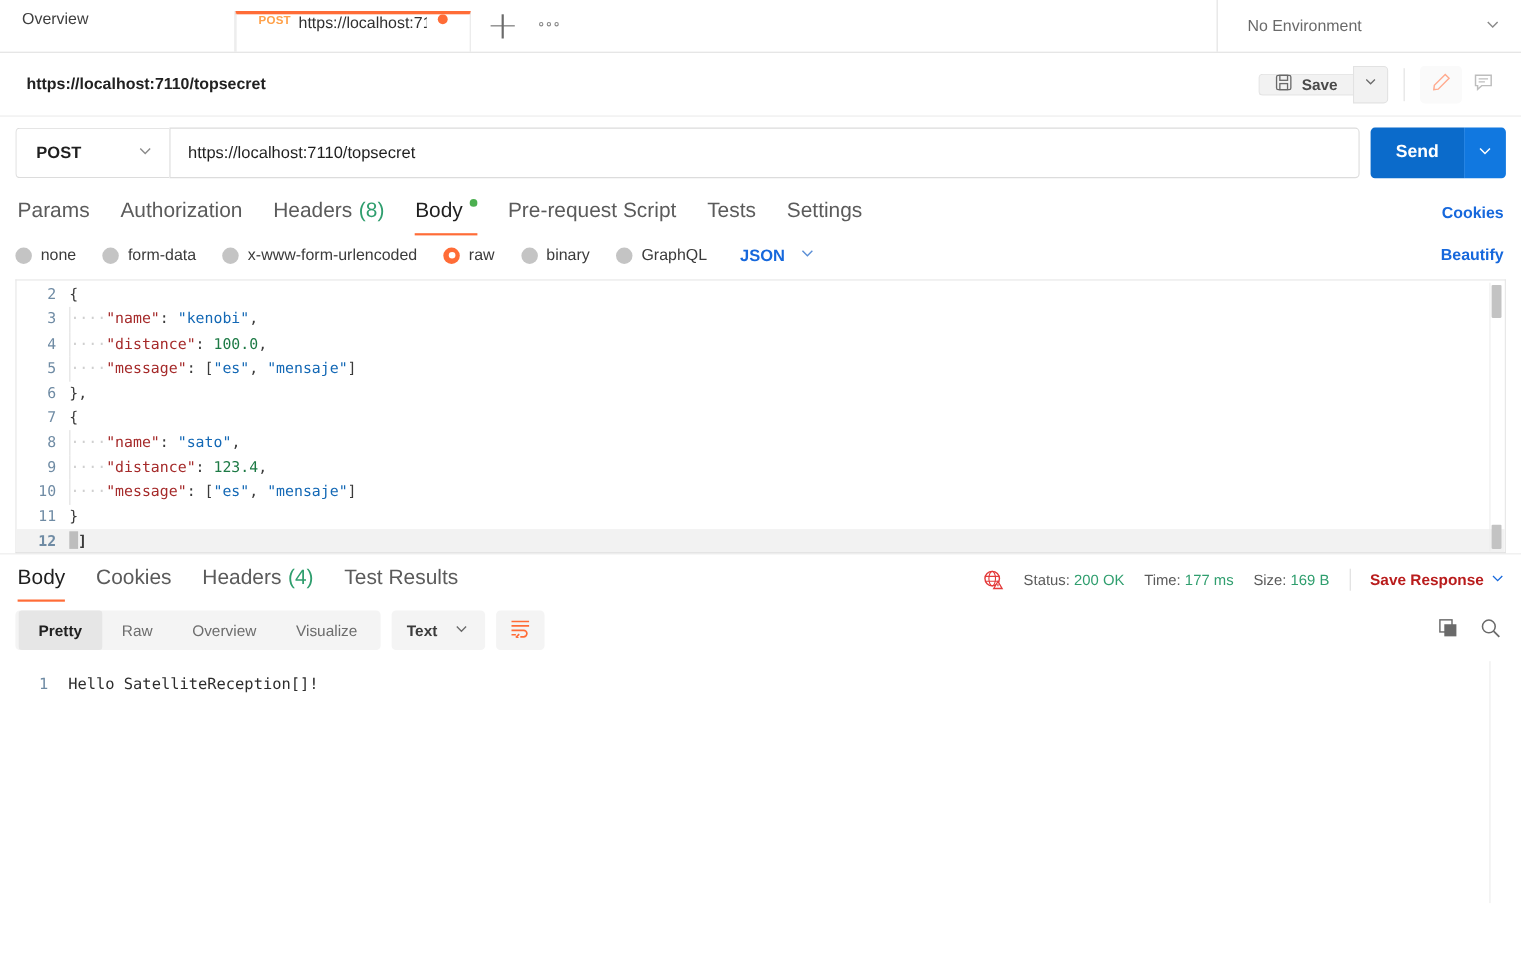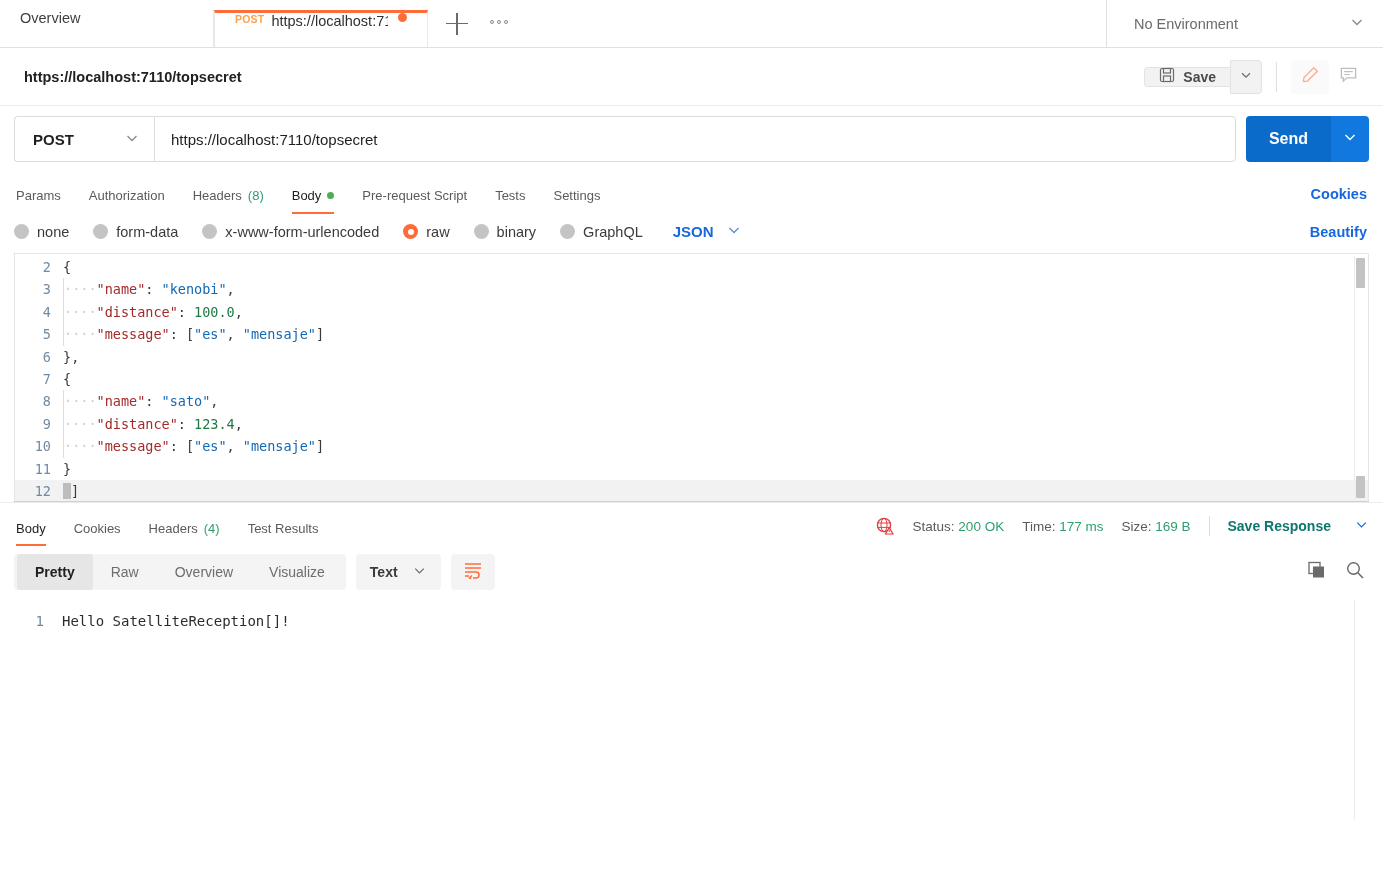--- a/index.html
+++ b/index.html
@@ -168,23 +168,23 @@
 
   
   .reqtabs {
     display: flex; align-items: flex-end;
     padding: 0 14px;
     height: 40px;
     position: relative;
   }
   .rtab {
     padding: 0 14px 11px 14px;
-    font-size: 13px; color: #5b5b5b;
+    font-size: 19px; color: #5b5b5b;
     cursor: pointer; position: relative;
-    display: flex; align-items: center; gap: 6px;
+    display: flex; align-items: flex-start; gap: 6px;
   }
   .rtab:first-child { padding-left: 2px; }
   .rtab.active { color: #1f1f1f; }
   .rtab.active:after {
     content: ""; position: absolute;
     left: 14px; right: 14px; bottom: 0;
     height: 2.5px; background: #ff6c37;
   }
   .rtab:first-child.active:after { left: 2px; }
   .count { color: #2f9e6e; }
@@ -238,21 +238,21 @@
     overflow: hidden;
     background: #fff;
   }
   .code-area {
     font-family: "DejaVu Sans Mono", monospace;
     font-size: 13.5px;
     line-height: 22.4px;
     padding-top: 2px;
   }
   .cl { display: flex; align-items: baseline; height: 22.4px; white-space: pre; }
-  .cl.highlight { background: #f2f2f2; }
+  .cl.highlight { background: #f2f2f2; font-weight: bold; }
   .ln {
     width: 48px; text-align: right;
     color: #6f8ba4; flex: 0 0 auto;
     padding-right: 12px;
     font-size: 13.5px;
   }
   .guide {
     border-left: 1px solid #dedede;
     padding-left: 0;
     display: inline-block;
@@ -291,22 +291,22 @@
   }
   .resp-meta {
     margin-left: auto;
     display: flex; align-items: center; gap: 18px;
     padding-bottom: 10px;
     font-size: 13.5px; color: #5b5b5b;
   }
   .meta-val-green { color: #2f9e6e; }
   .globe-warn { display: flex; align-items: center; }
   .resp-divider { width: 1px; height: 20px; background: #dcdcdc; }
-  .save-resp { color: #0f766e; font-weight: bold; font-size: 14px;
-    display: flex; align-items: center; gap: 23px; cursor: pointer; }
+  .save-resp { color: #b91c1c; font-weight: bold; font-size: 14px;
+    display: flex; align-items: center; gap: 5px; cursor: pointer; }
 
   .resp-toolbar {
     display: flex; align-items: center;
     padding: 8px 14px 10px 14px;
     gap: 10px;
   }
   .seg {
     display: flex; background: #f4f4f4; border-radius: 4px;
     height: 36px; align-items: center; padding: 3px;
   }

